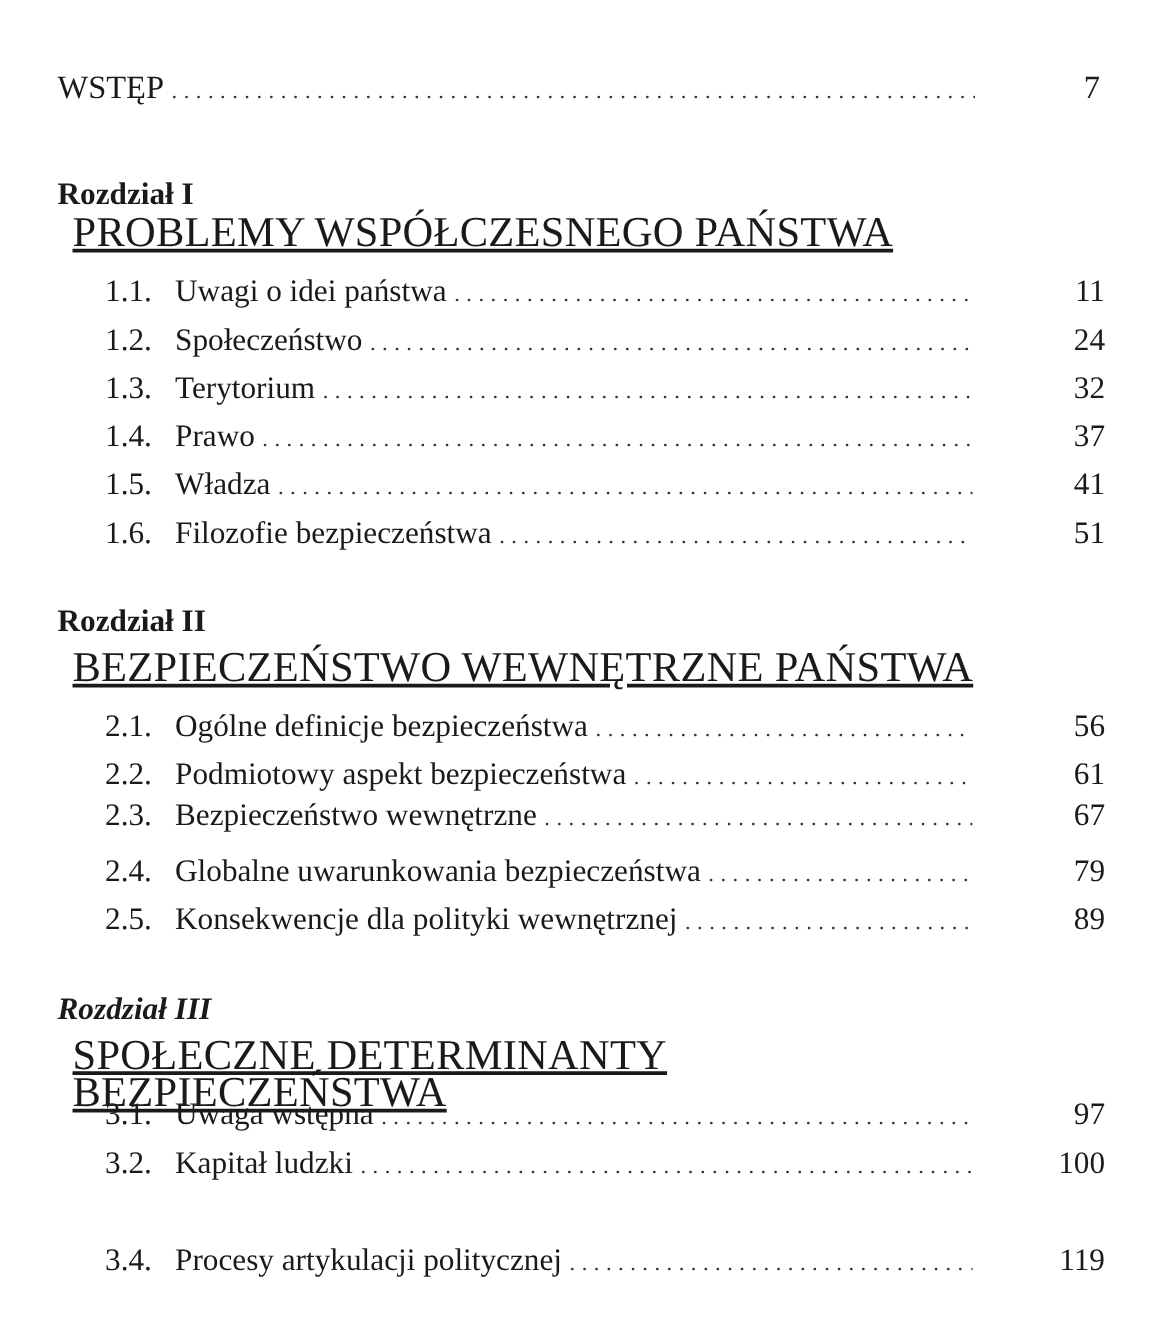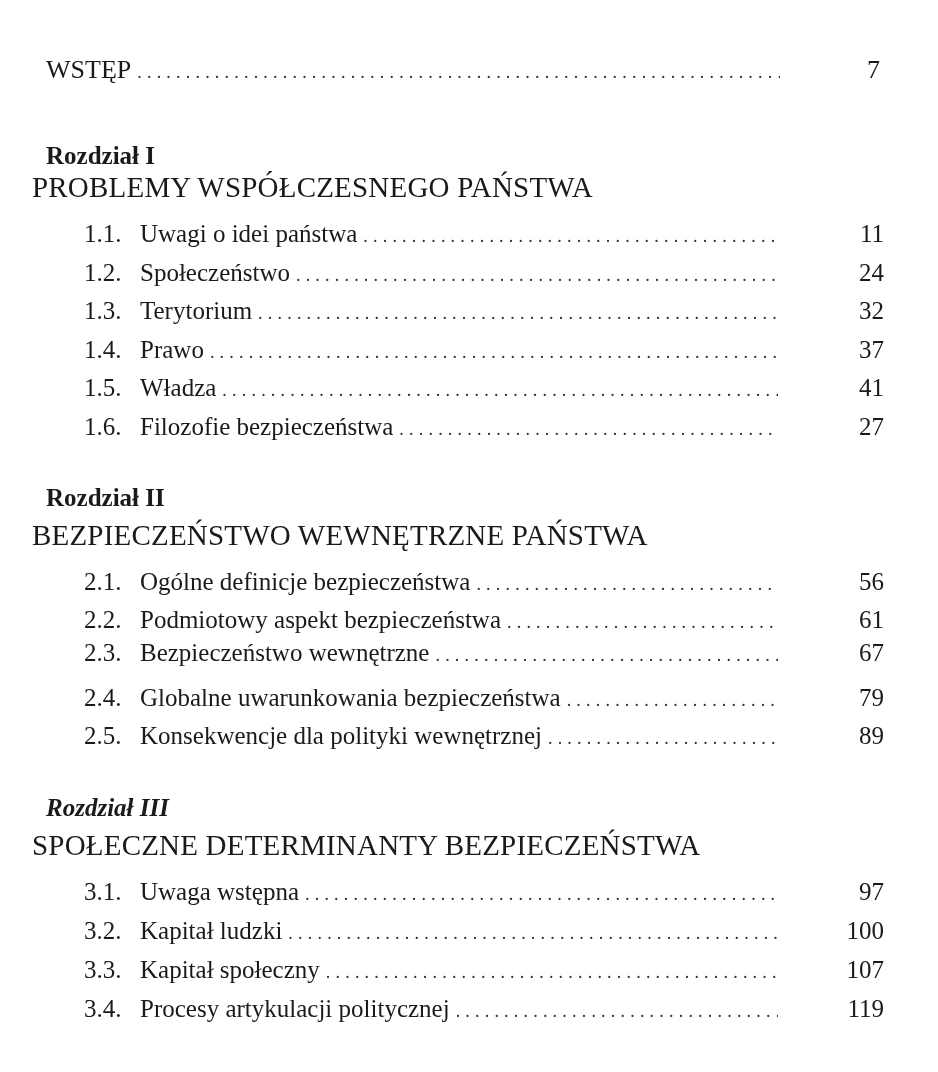--- a/index.html
+++ b/index.html
@@ -58,24 +58,25 @@
     }
     .chapter-label {
       position: absolute;
       left: 46px;
       font-weight: bold;
       font-size: 25px;
       line-height: 30px;
     }
     .chapter-title {
       position: absolute;
-      left: 32px;
-      font-size: 29px;
+      left: 58px;
+      font-size: 34px;
       line-height: 30px;
       letter-spacing: 0.2px;
+      text-decoration: underline;
     }
     .intro-row {
       left: 46px;
       width: 740px;
       top: 55px;
       font-size: 26px;
     }
     .sub-row {
       left: 84px;
       width: 700px;
@@ -125,21 +126,21 @@
   <div class="toc-row sub-row" style="top:373px;">
     <span class="num">1.5.</span>
     <span class="title">Władza</span>
     <span class="dots"></span>
     <span class="page-num">41</span>
   </div>
   <div class="toc-row sub-row" style="top:412px;">
     <span class="num">1.6.</span>
     <span class="title">Filozofie bezpieczeństwa</span>
     <span class="dots"></span>
-    <span class="page-num">27</span>
+    <span class="page-num">51</span>
   </div>
 
   <div class="chapter-label" style="top:483px;">Rozdział II</div>
   <div class="chapter-title" style="top:520px;">BEZPIECZEŃSTWO WEWNĘTRZNE PAŃSTWA</div>
 
   <div class="toc-row sub-row" style="top:567px;">
     <span class="num">2.1.</span>
     <span class="title">Ogólne definicje bezpieczeństwa</span>
     <span class="dots"></span>
     <span class="page-num">56</span>
@@ -177,26 +178,20 @@
     <span class="title">Uwaga wstępna</span>
     <span class="dots"></span>
     <span class="page-num">97</span>
   </div>
   <div class="toc-row sub-row" style="top:916px;">
     <span class="num">3.2.</span>
     <span class="title">Kapitał ludzki</span>
     <span class="dots"></span>
     <span class="page-num">100</span>
   </div>
-  <div class="toc-row sub-row" style="top:955px;">
-    <span class="num">3.3.</span>
-    <span class="title">Kapitał społeczny</span>
-    <span class="dots"></span>
-    <span class="page-num">107</span>
-  </div>
   <div class="toc-row sub-row" style="top:994px;">
     <span class="num">3.4.</span>
     <span class="title">Procesy artykulacji politycznej</span>
     <span class="dots"></span>
     <span class="page-num">119</span>
   </div>
 
 </div>
 
 </body></html>

